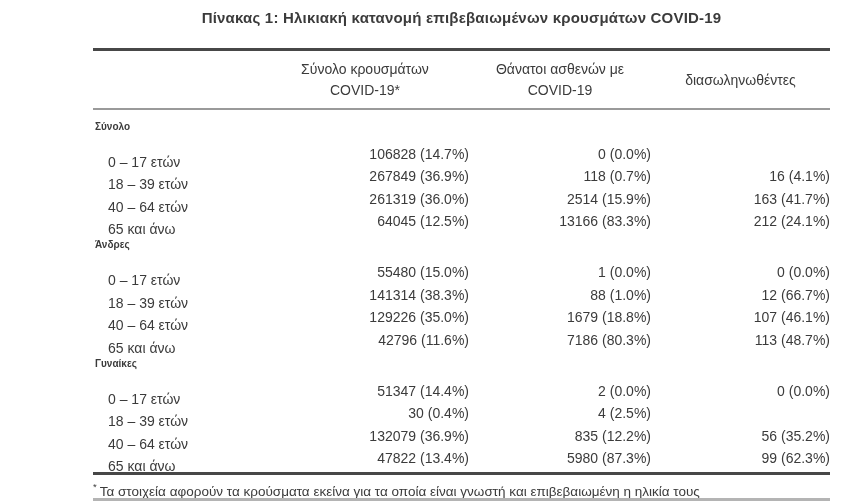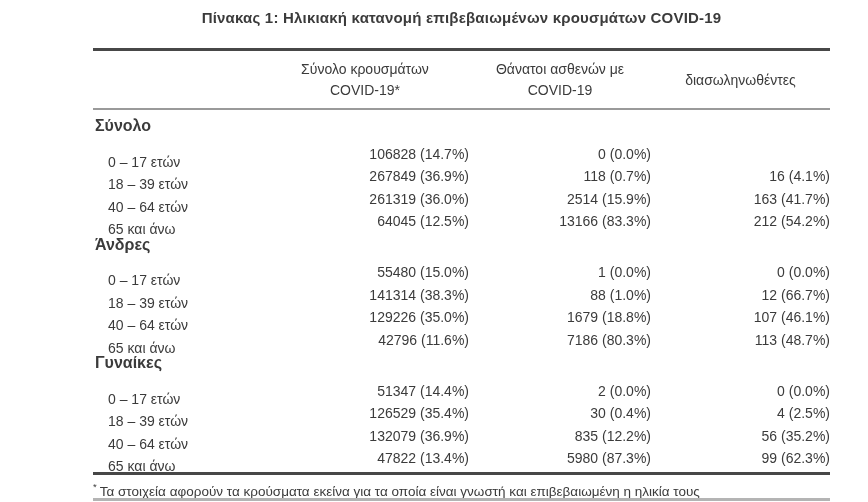--- a/index.html
+++ b/index.html
@@ -38,21 +38,21 @@
     grid-template-columns: 168px 208px 182px 179px;
     align-items: center;
   }
   .header-row { padding: 8px 0 7px 0; }
   .header-cell { text-align: center; font-size: 14px; line-height: 21px; }
   .header-cell span { display: block; }
   .data-row { height: 22.5px; font-size: 14px; }
   .section-row { height: 22.5px; margin-top: 6px; }
   .section-row.first { margin-top: 5px; }
   .cell-label { text-align: left; padding-left: 15px; font-size: 14px; margin-top: 16px; }
-  .cell-section { text-align: left; padding-left: 2px; font-size: 16px; font-weight: 700; }
+  .cell-section { text-align: left; padding-left: 2px; font-size: 10px; font-weight: 700; }
   .cell-num { text-align: right; font-size: 14px; }
   .footnote {
     padding-top: 6px;
     font-size: 13.5px;
     color: #3b3b3b;
     white-space: nowrap;
   }
   .footnote sup { font-size: 9.5px; margin-right: 3px; }
 </style>
 </head>
@@ -99,21 +99,21 @@
     <div class="grid-row data-row">
       <div class="cell-label">40 – 64 ετών</div>
       <div class="cell-num">261319 (36.0%)</div>
       <div class="cell-num">2514 (15.9%)</div>
       <div class="cell-num">163 (41.7%)</div>
     </div>
     <div class="grid-row data-row">
       <div class="cell-label">65 και άνω</div>
       <div class="cell-num">64045 (12.5%)</div>
       <div class="cell-num">13166 (83.3%)</div>
-      <div class="cell-num">212 (54.2%)</div>
+      <div class="cell-num">212 (24.1%)</div>
     </div>
 
     <div class="grid-row section-row">
       <div class="cell-section">Άνδρες</div>
     </div>
     <div class="grid-row data-row">
       <div class="cell-label">0 – 17 ετών</div>
       <div class="cell-num">55480 (15.0%)</div>
       <div class="cell-num">1 (0.0%)</div>
       <div class="cell-num">0 (0.0%)</div>
@@ -141,21 +141,20 @@
       <div class="cell-section">Γυναίκες</div>
     </div>
     <div class="grid-row data-row">
       <div class="cell-label">0 – 17 ετών</div>
       <div class="cell-num">51347 (14.4%)</div>
       <div class="cell-num">2 (0.0%)</div>
       <div class="cell-num">0 (0.0%)</div>
     </div>
     <div class="grid-row data-row">
       <div class="cell-label">18 – 39 ετών</div>
-      <div class="cell-num">126529 (35.4%)</div>
       <div class="cell-num">30 (0.4%)</div>
       <div class="cell-num">4 (2.5%)</div>
     </div>
     <div class="grid-row data-row">
       <div class="cell-label">40 – 64 ετών</div>
       <div class="cell-num">132079 (36.9%)</div>
       <div class="cell-num">835 (12.2%)</div>
       <div class="cell-num">56 (35.2%)</div>
     </div>
     <div class="grid-row data-row">

